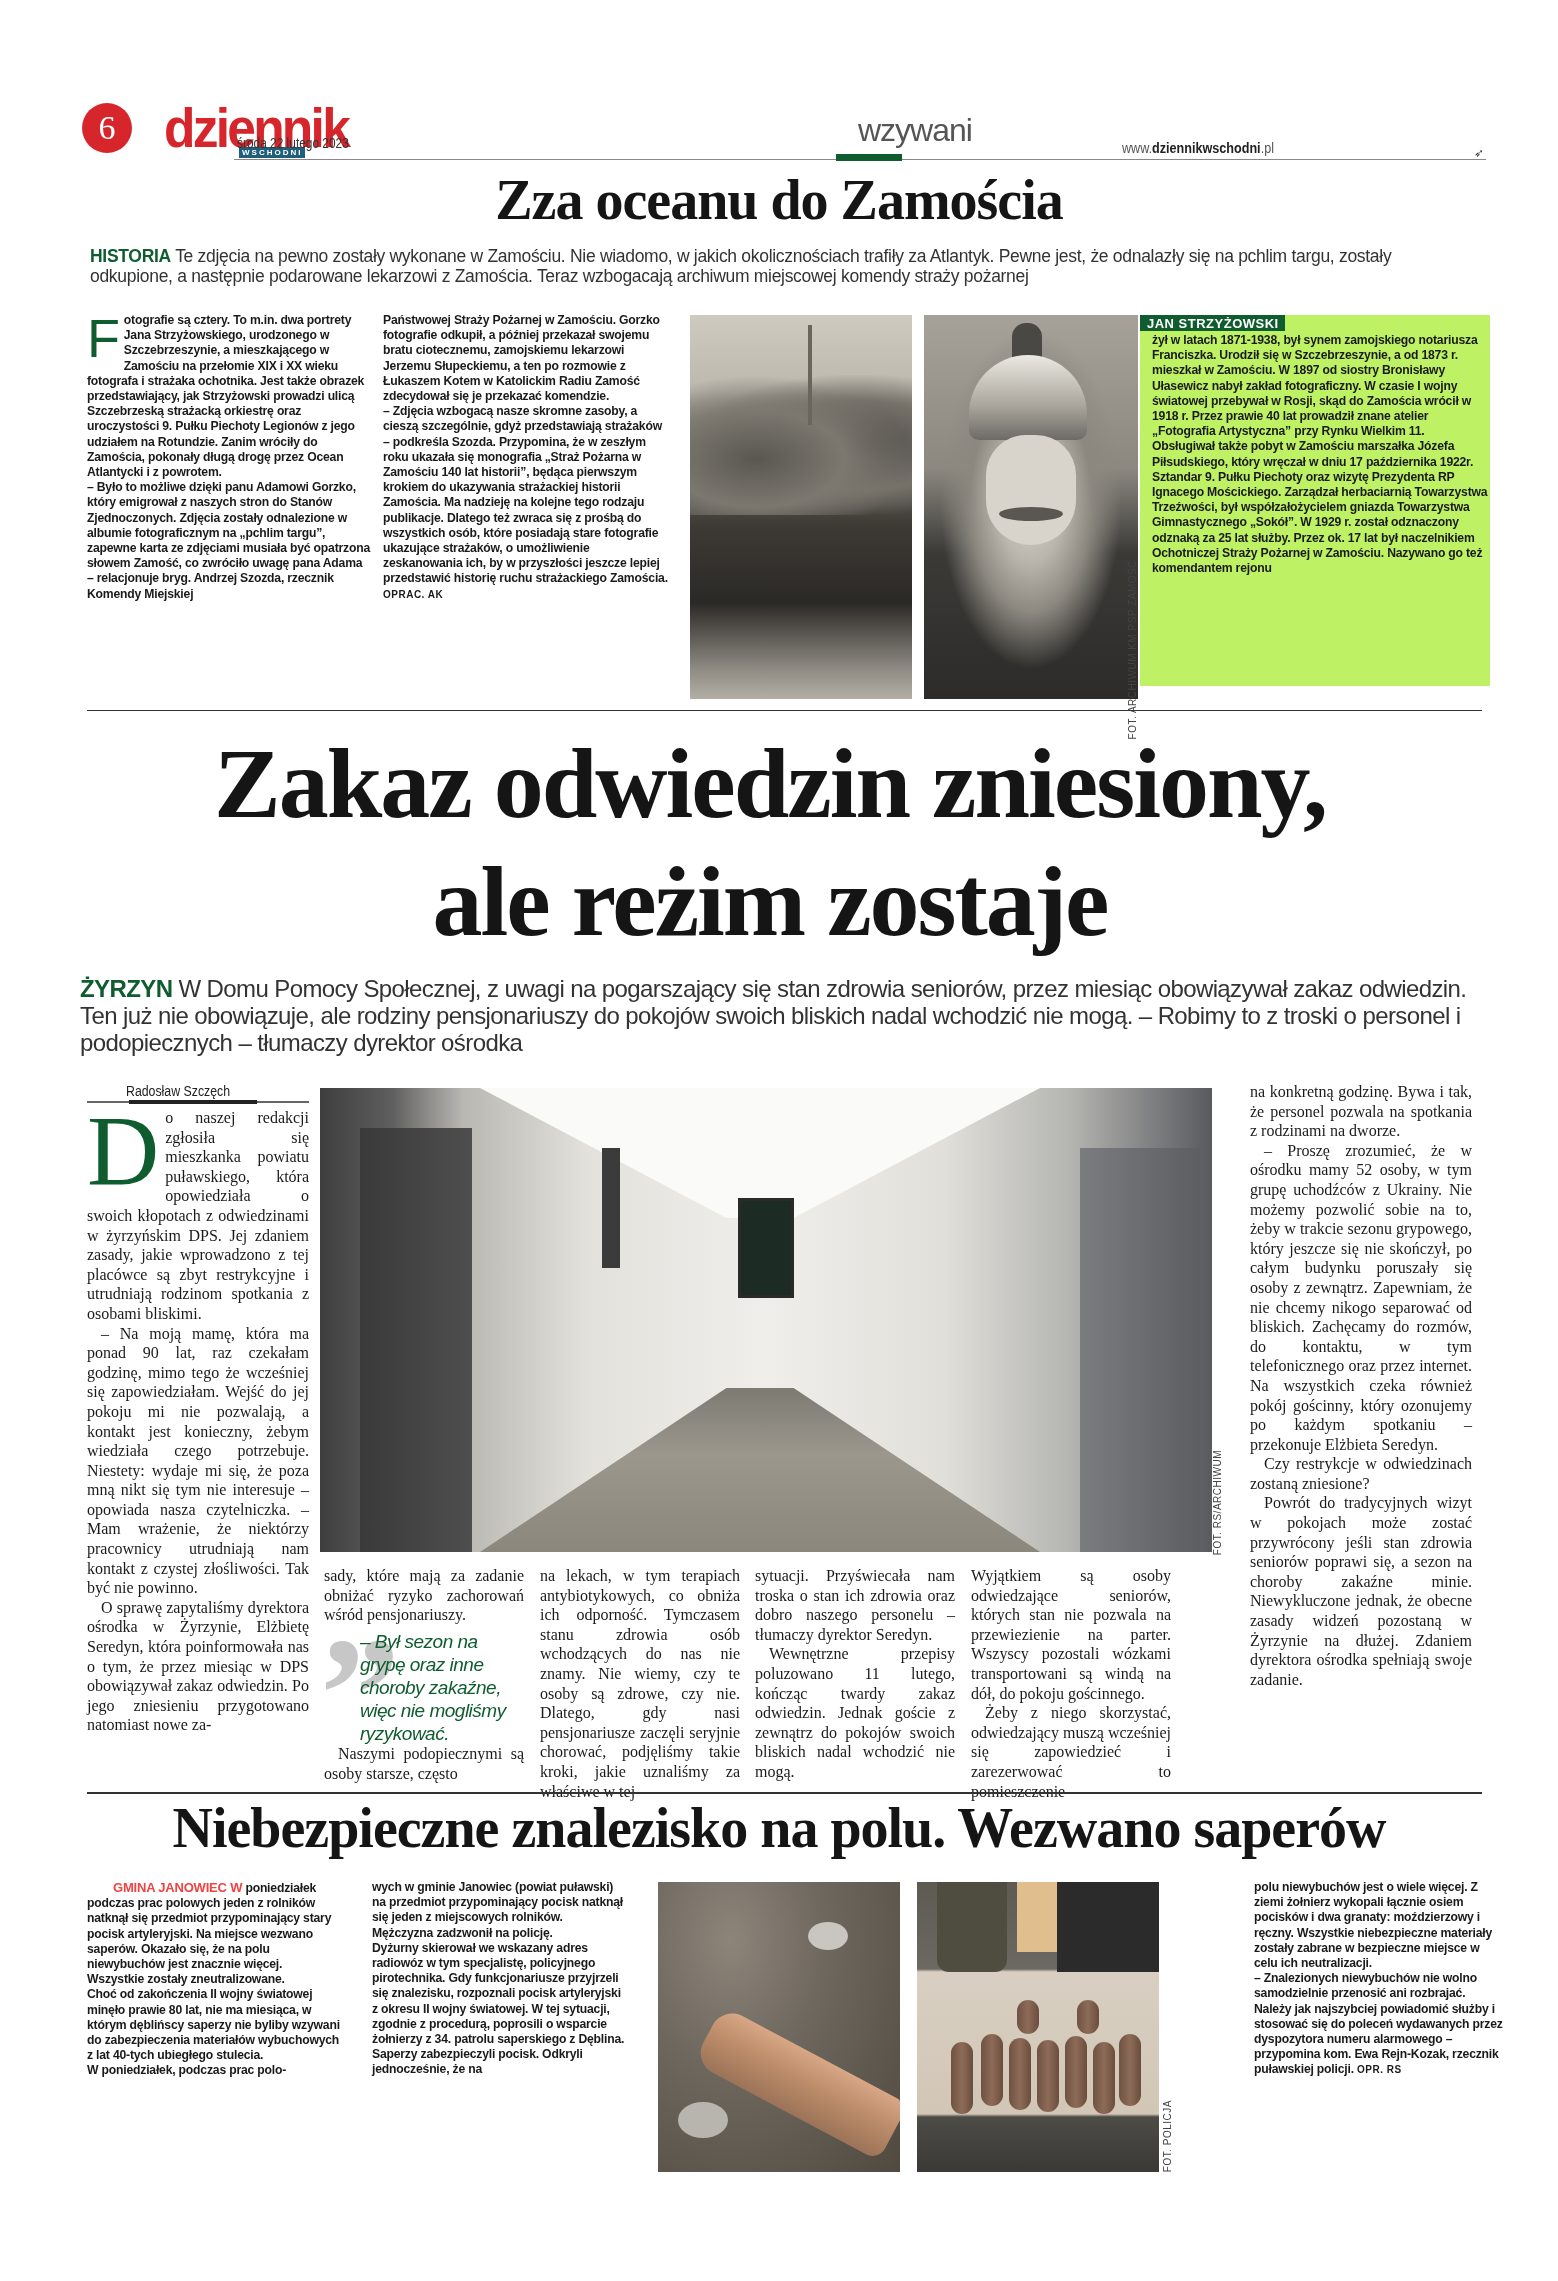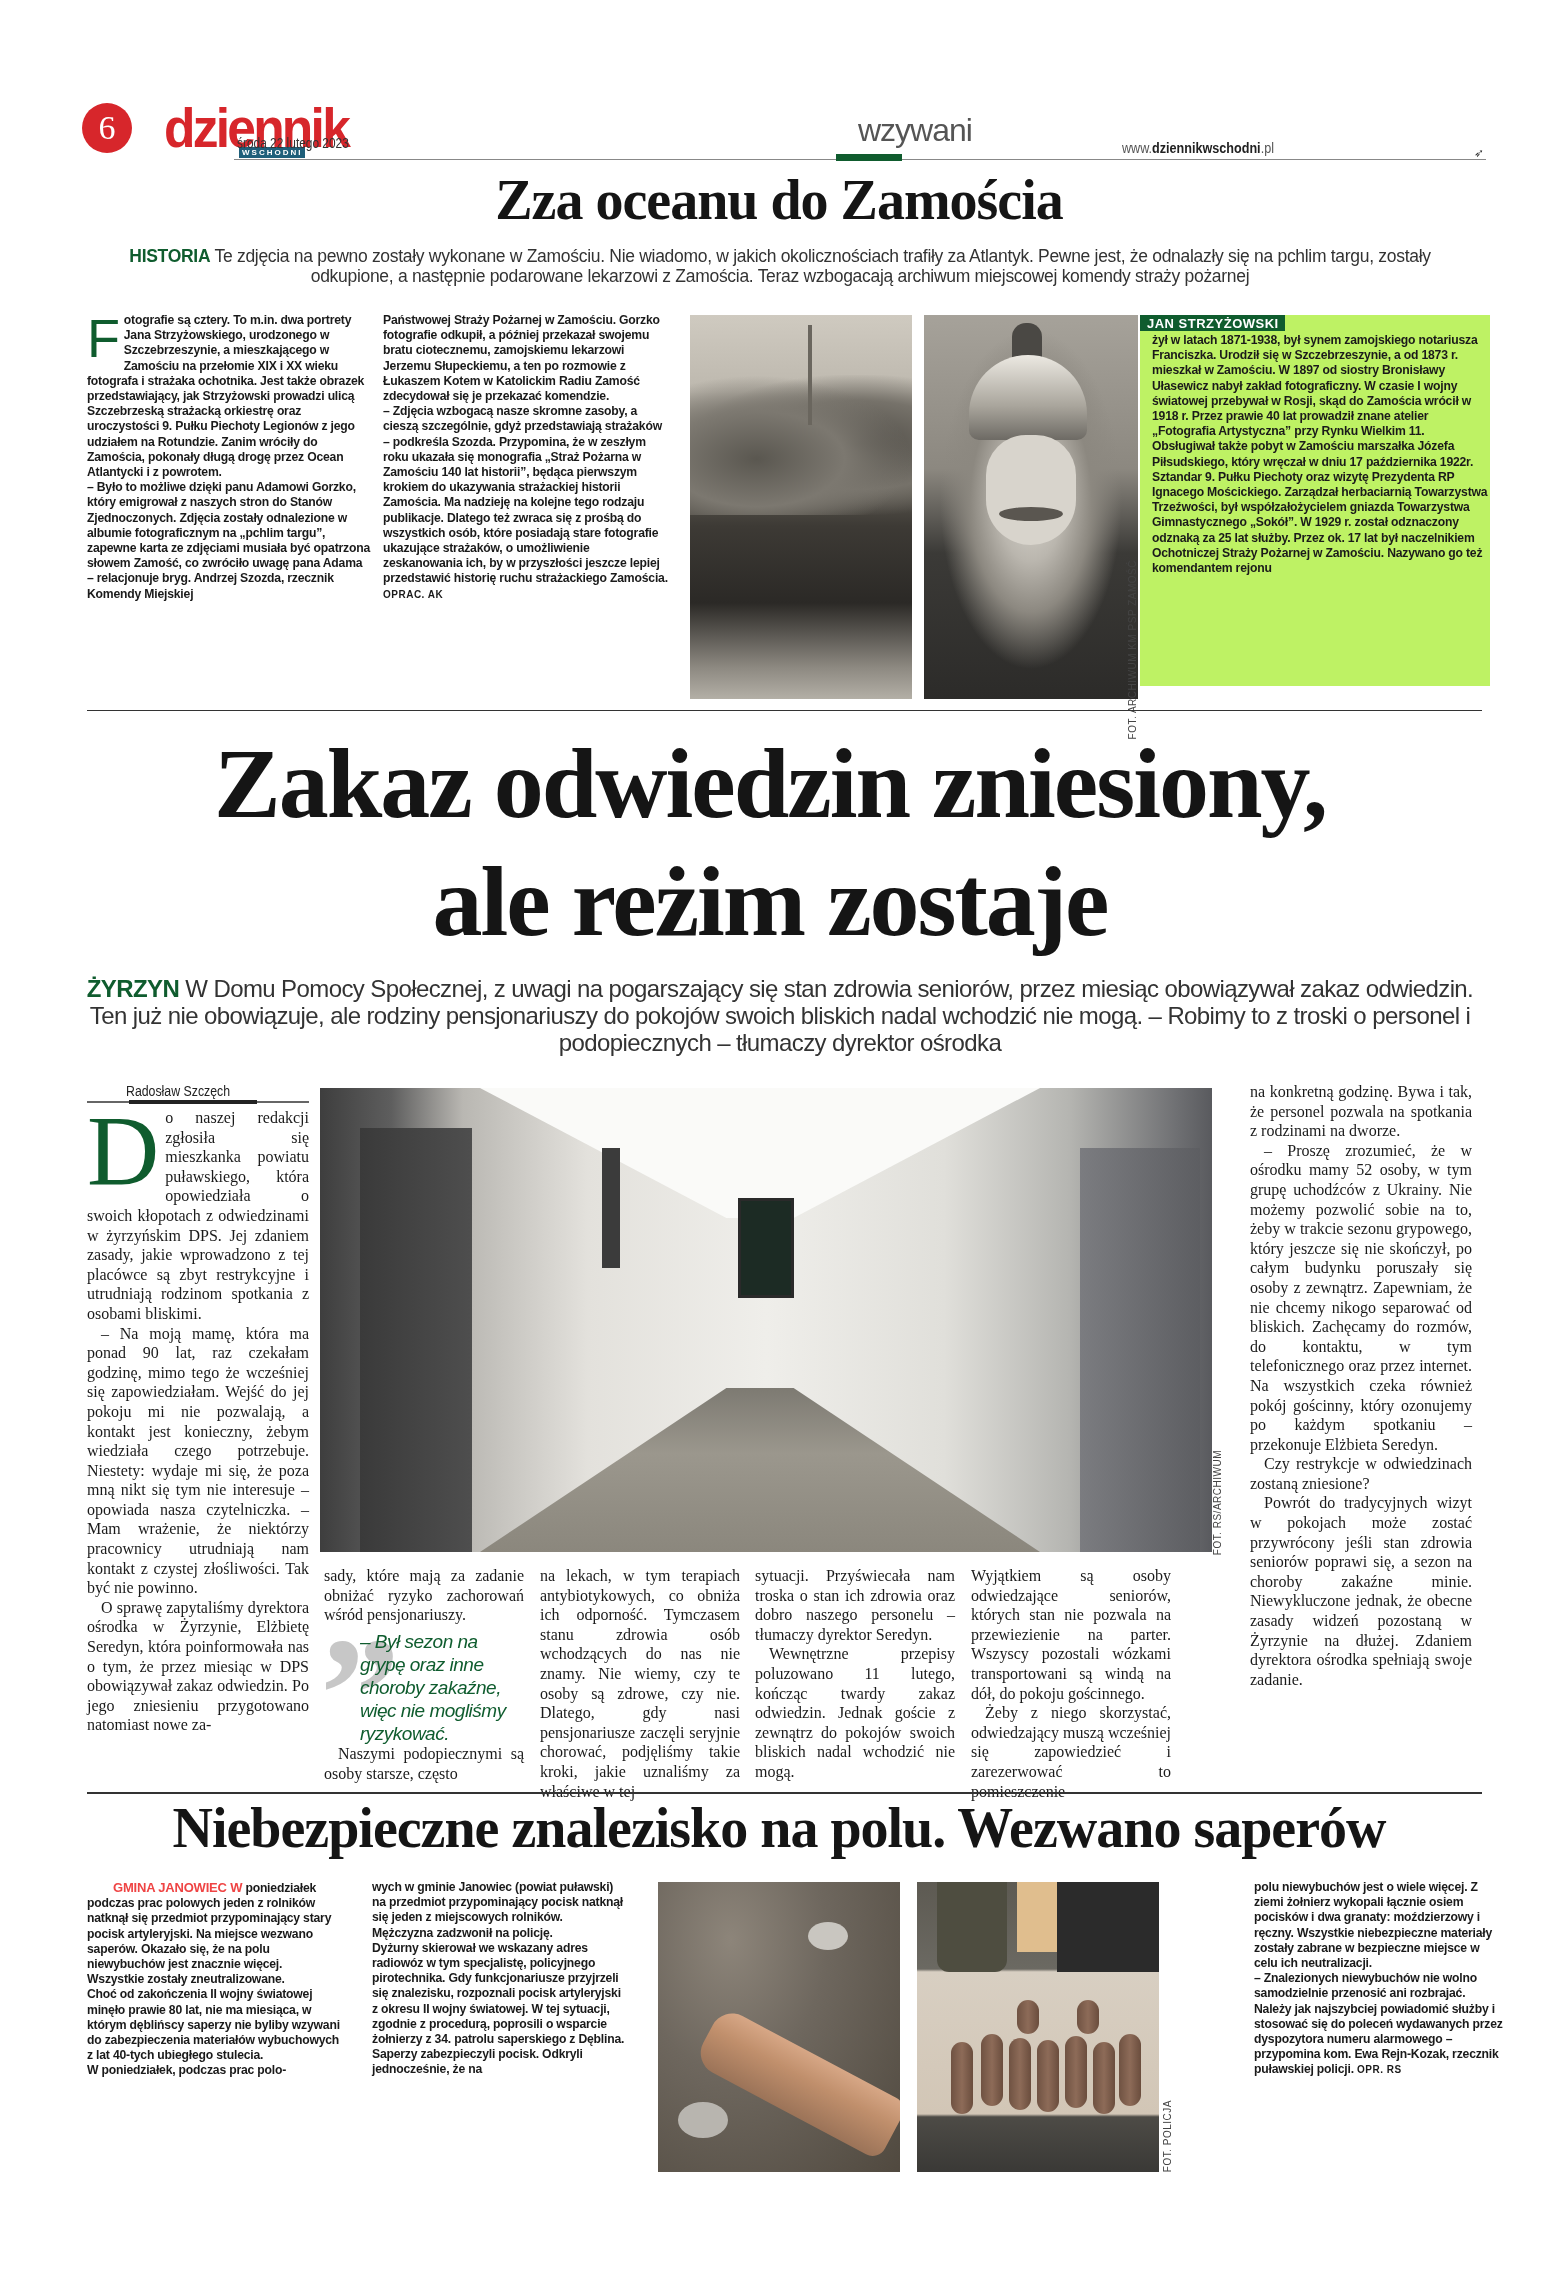--- a/index.html
+++ b/index.html
@@ -21,21 +21,21 @@
   .site-url { left: 1122px; top: 140px; font-size: 14px; color: #555; transform: scaleX(0.9); transform-origin: left; }
   .site-url b { color: #222; }
   .cursor-icon { left: 1474px; top: 146px; font-size: 12px; color: #333; }
 
   
   .hl { font-family: "Liberation Serif", serif; font-weight: bold; color: #151515; text-align: center; }
   .hl1 { left: 0; width: 1558px; top: 168px; font-size: 56px; letter-spacing: -1px; }
   .hl2 { left: 0; width: 1540px; top: 725px; font-size: 100px; line-height: 118px; letter-spacing: -2px; }
   .hl3 { left: 0; width: 1558px; top: 1796px; font-size: 56px; letter-spacing: -1px; }
 
-  .lead { font-family: "Liberation Sans", sans-serif; color: #333; text-align: center; }
+  .lead { font-family: "Liberation Sans", sans-serif; color: #333; }
   .lead .kicker { color: #0f5c2e; font-weight: bold; }
   .lead1 { left: 90px; width: 1380px; top: 246px; font-size: 17.5px; line-height: 20px; letter-spacing: -0.3px; }
   .lead2 { left: 80px; width: 1400px; top: 975px; font-size: 24px; line-height: 27px; letter-spacing: -0.6px; }
 
   
   .sans-body { font-family: "Liberation Sans", sans-serif; font-size: 12.2px; line-height: 15.2px; color: #1a1a1a; letter-spacing: -0.2px; font-weight: bold; }
   .serif-body { font-family: "Liberation Serif", serif; font-size: 16px; line-height: 19.6px; color: #1a1a1a; text-align: justify; hyphens: manual; }
   .serif-body p { text-indent: 14px; }
   .serif-body p.noind { text-indent: 0; }
 

